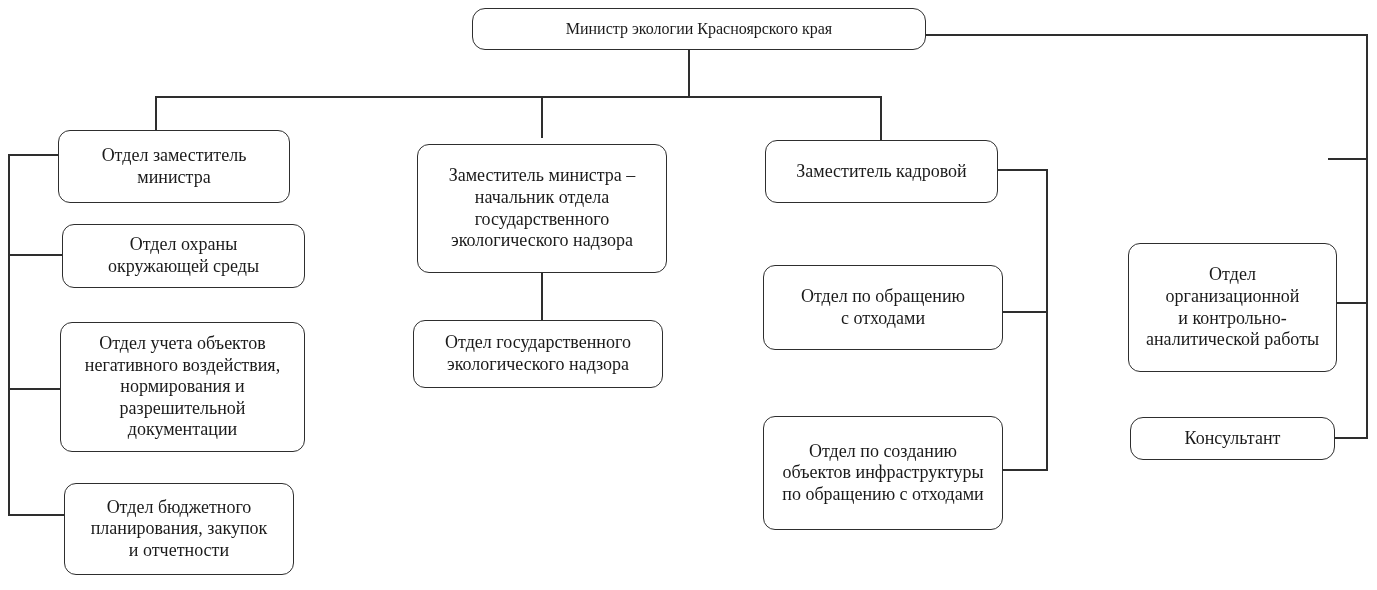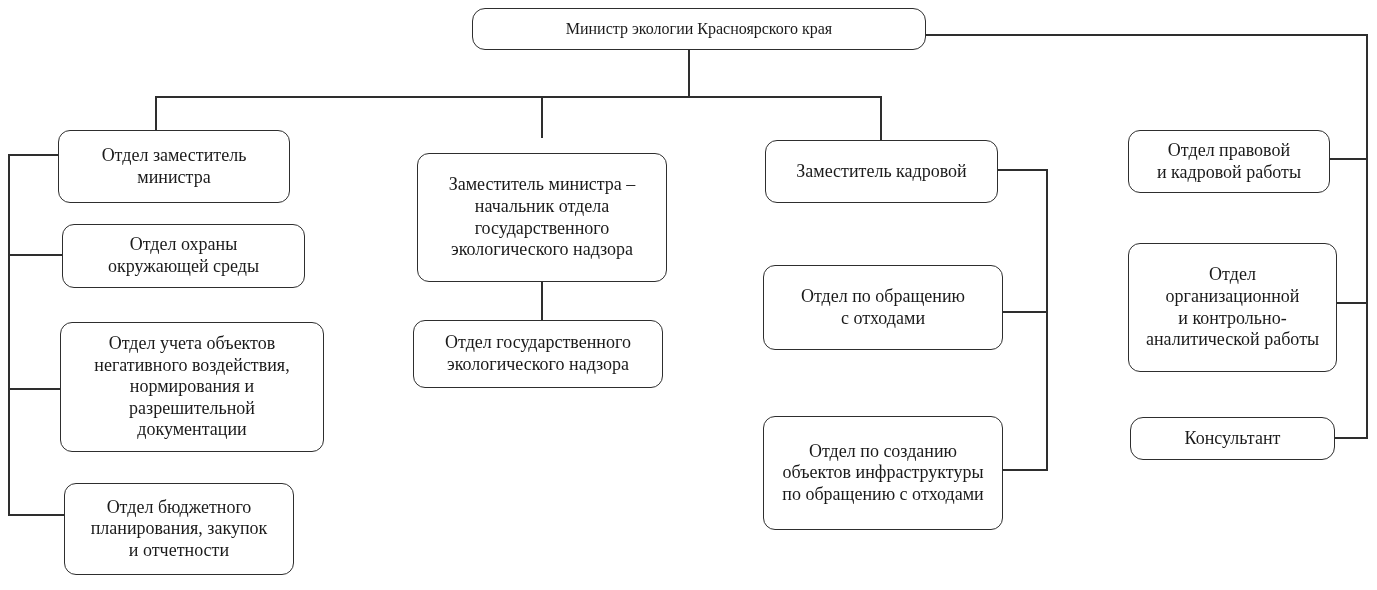--- a/index.html
+++ b/index.html
@@ -66,35 +66,35 @@
   <div class="node" style="left:58px;top:130px;width:232px;height:73px">
     <span>Отдел заместитель
 министра</span>
   </div>
 
   <div class="node" style="left:62px;top:224px;width:243px;height:64px">
     <span>Отдел охраны
 окружающей среды</span>
   </div>
 
-  <div class="node" style="left:60px;top:322px;width:264px;height:130px">
+  <div class="node" style="left:60px;top:322px;width:245px;height:130px">
     <span>Отдел учета объектов
 негативного воздействия,
 нормирования и
 разрешительной
 документации</span>
   </div>
 
   <div class="node" style="left:64px;top:483px;width:230px;height:92px">
     <span>Отдел бюджетного
 планирования, закупок
 и отчетности</span>
   </div>
 
-  <div class="node" style="left:417px;top:153px;width:250px;height:129px">
+  <div class="node" style="left:417px;top:144px;width:250px;height:129px">
     <span>Заместитель министра –
 начальник отдела
 государственного
 экологического надзора</span>
   </div>
 
   <div class="node" style="left:413px;top:320px;width:250px;height:68px">
     <span>Отдел государственного
 экологического надзора</span>
   </div>
@@ -107,24 +107,20 @@
     <span>Отдел по обращению
 с отходами</span>
   </div>
 
   <div class="node" style="left:763px;top:416px;width:240px;height:114px">
     <span>Отдел по созданию
 объектов инфраструктуры
 по обращению с отходами</span>
   </div>
 
-  <div class="node" style="left:1128px;top:130px;width:202px;height:63px">
-    <span>Отдел правовой
-и кадровой работы</span>
-  </div>
 
   <div class="node" style="left:1128px;top:243px;width:209px;height:129px">
     <span>Отдел
 организационной
 и контрольно-
 аналитической работы</span>
   </div>
 
   <div class="node small-radius" style="left:1130px;top:417px;width:205px;height:43px">
     <span>Консультант</span>

